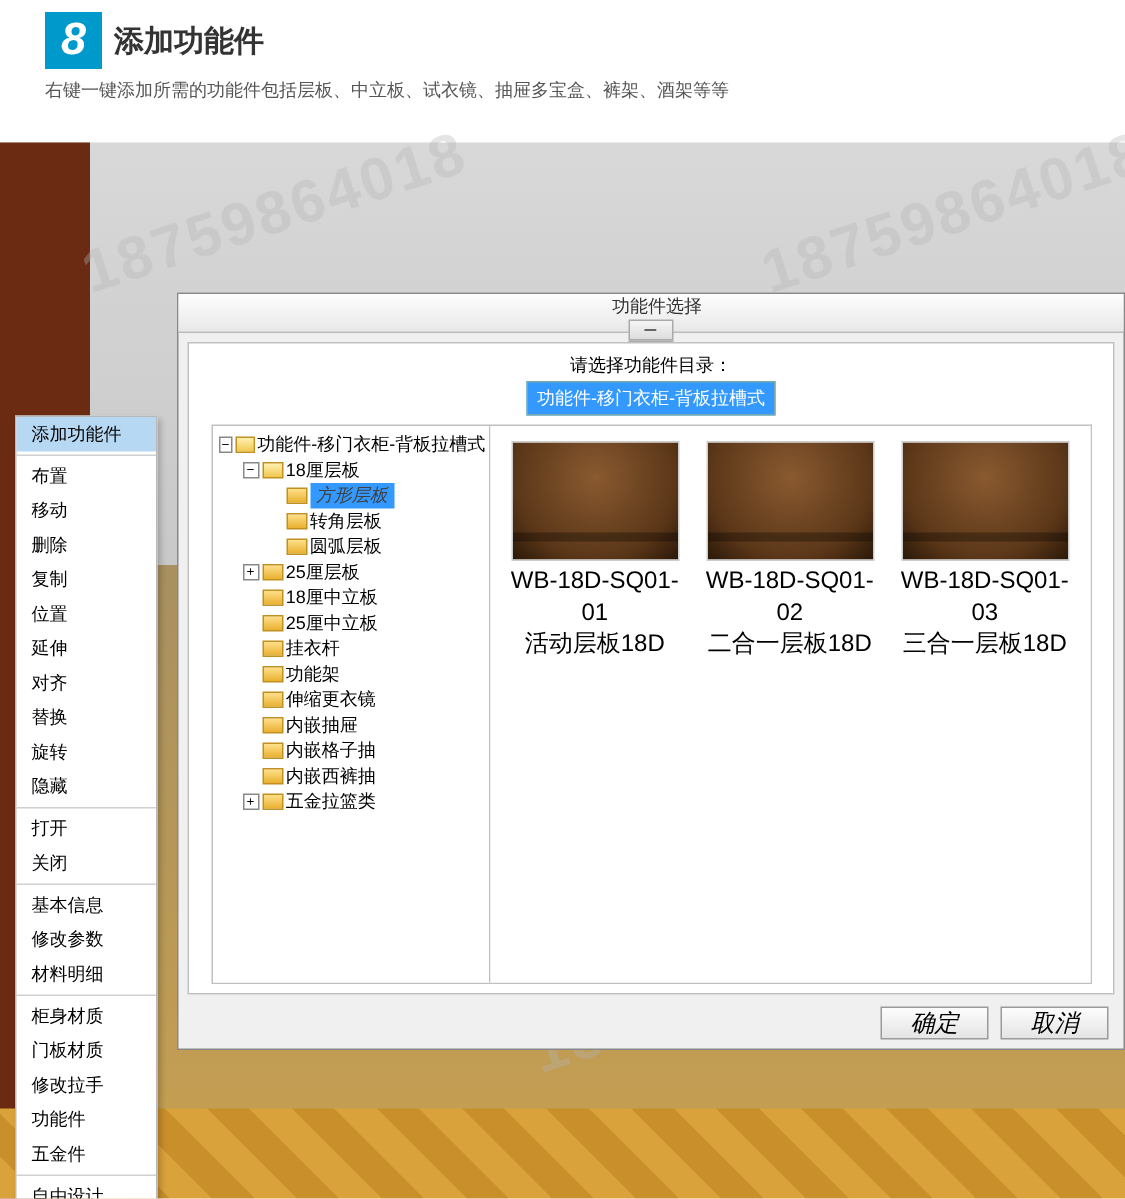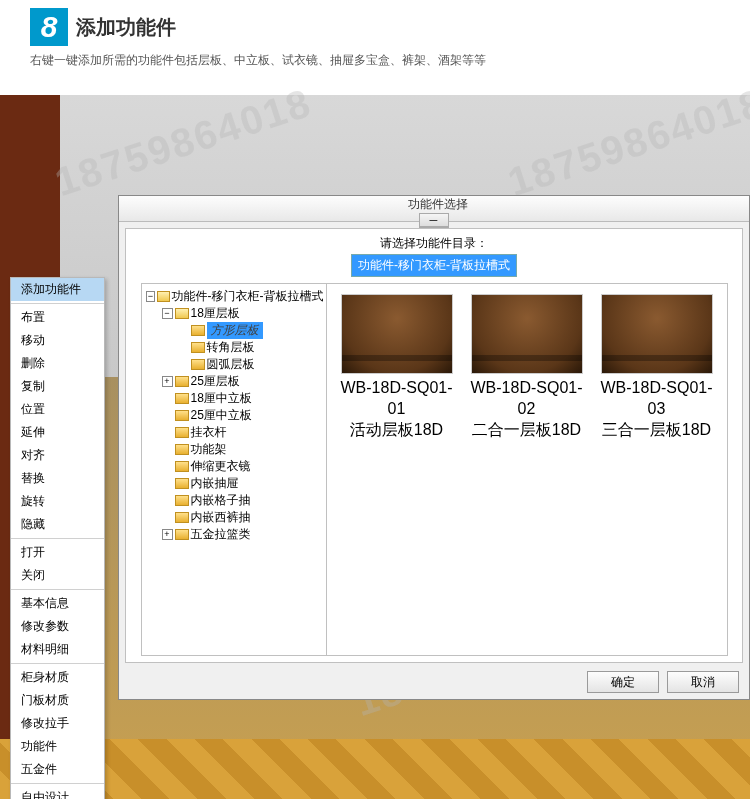--- a/index.html
+++ b/index.html
@@ -51,21 +51,21 @@
 
   .thumb-pane { flex:1; background:#fff; display:flex; align-content:flex-start; flex-wrap:wrap; gap:10px; padding:10px; }
   .thumb { width:120px; text-align:center; font-size:16px; }
   .thumb-img { width:112px; height:80px; margin:0 auto 4px; background:
     radial-gradient(ellipse at 50% 30%, #8a5a30 0%, #5a3618 70%, #2a1808 100%);
     border:1px solid #ccc; position:relative; }
   .thumb-img::after{ content:""; position:absolute; left:0; right:0; bottom:12px; height:6px; background:rgba(0,0,0,0.3);}
   .thumb-line { line-height:1.3; }
 
   .btn-row { display:flex; justify-content:flex-end; gap:8px; padding:4px 4px 0 0; }
-  .dlg-btn { width:72px; height:22px; font-size:12px; background:linear-gradient(#fdfdfd,#e4e4e4); border:1px solid #9a9a9a; cursor:default; display:flex; align-items:center; justify-content:center; }
+  .dlg-btn { width:72px; height:22px; font-size:16px; background:linear-gradient(#fdfdfd,#e4e4e4); border:1px solid #9a9a9a; cursor:default; display:flex; align-items:center; justify-content:center;font-style:italic; }
 </style>
 </head>
 <body>
 
 <div class="header">
   <div class="step-row">
     <div class="step-badge">8</div>
     <div class="step-title">添加功能件</div>
   </div>
   <div class="step-desc">右键一键添加所需的功能件包括层板、中立板、试衣镜、抽屉多宝盒、裤架、酒架等等</div>

